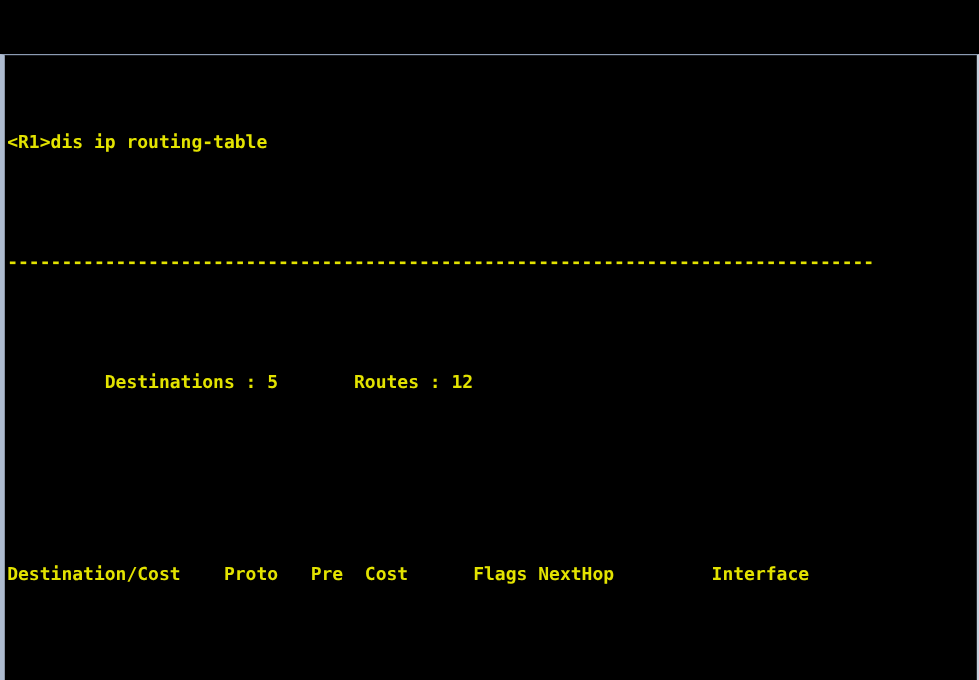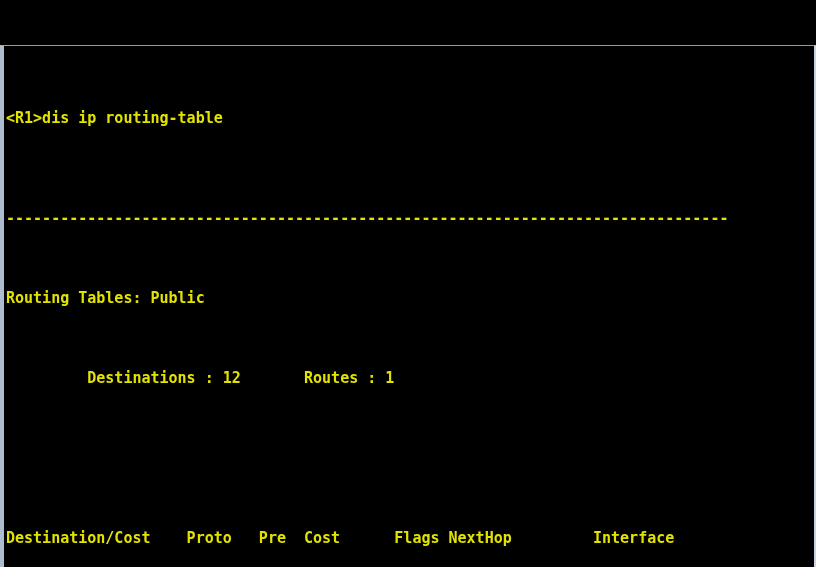--- a/index.html
+++ b/index.html
@@ -89,23 +89,22 @@
 
 <div id="terminal-window">
 
   <div id="console-output">
 
     <span class="console-line">&lt;R1&gt;dis ip routing-table</span>
 
 
     <span class="console-line">--------------------------------------------------------------------------------</span>
 
-    <span class="console-line">Routing Tables: Public</span>
 
-    <span class="console-line">         Destinations : 12       Routes : 1</span>
+    <span class="console-line">         Destinations : 5       Routes : 12</span>
 
     <span class="blank-line"> </span>
 
     <span class="console-line">Destination/Cost    Proto   Pre  Cost      Flags NextHop         Interface</span>
 
     
 
     
     
 

